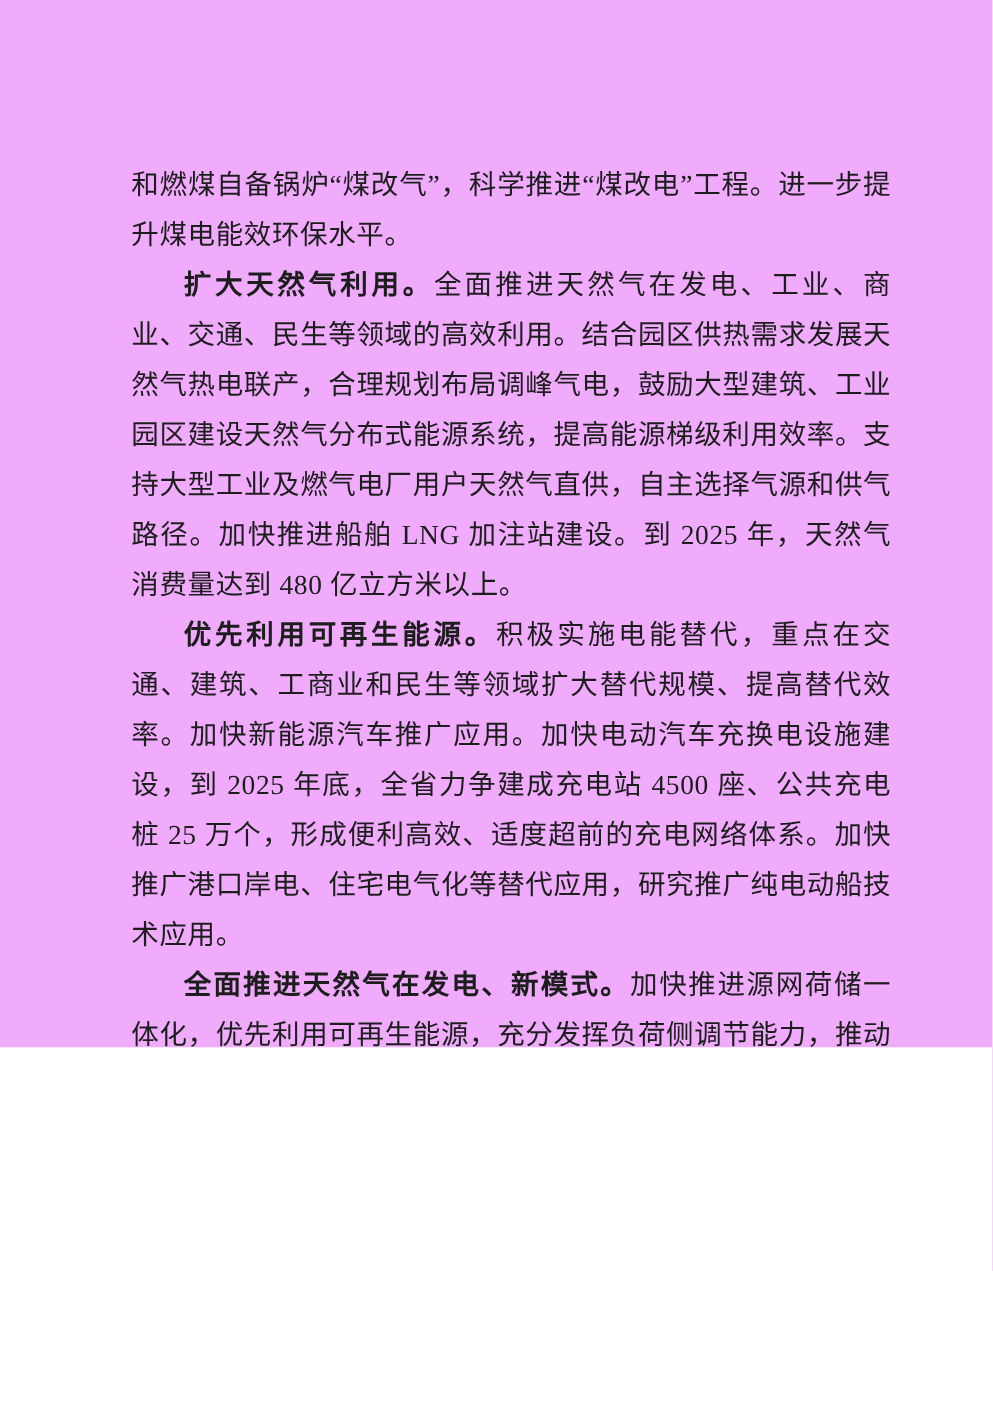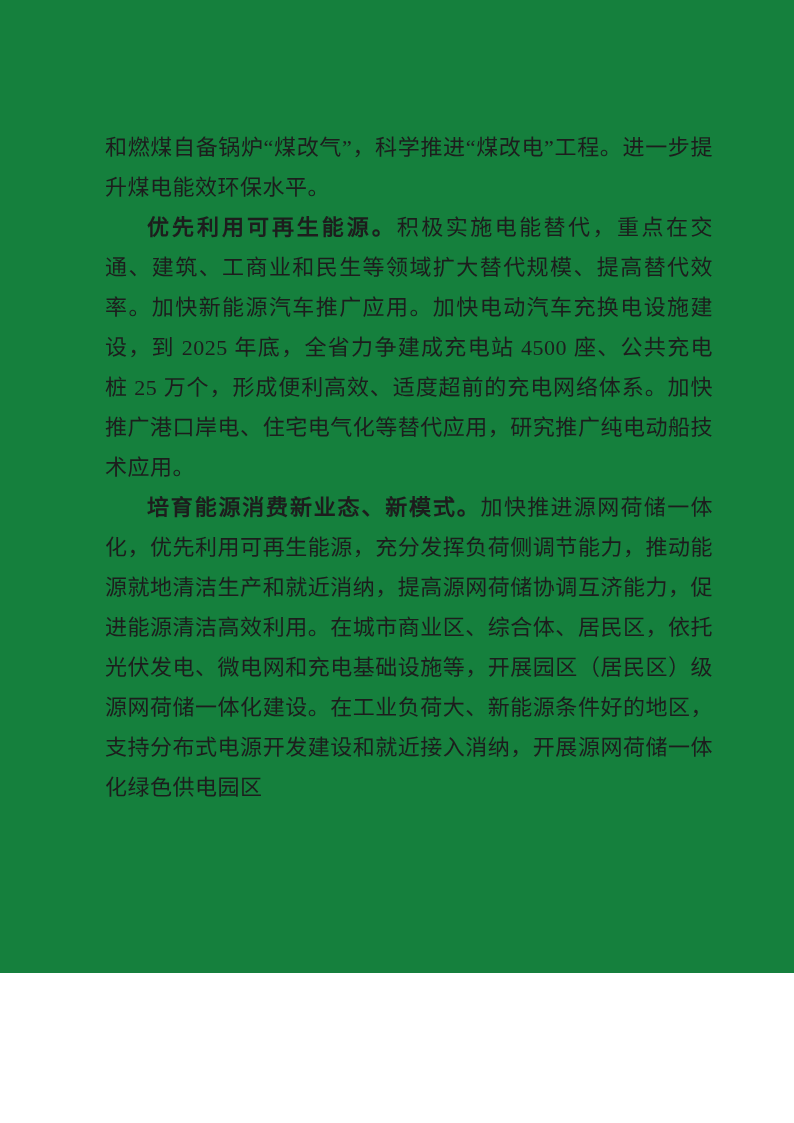--- a/index.html
+++ b/index.html
@@ -3,22 +3,22 @@
 <meta charset="utf-8">
 <style>
   html, body {
     margin: 0;
     padding: 0;
     background: #ffffff;
   }
   .page {
     position: relative;
     width: 794px;
-    height: 973px;
-    background: #15803d;
+    height: 838px;
+    background: #f0abfc;
     overflow: hidden;
     font-family: "Liberation Serif", "DejaVu Serif", serif;
     color: #1d1d1d;
   }
   .body-text {
     position: absolute;
     left: 105px;
     top: 128px;
     width: 608px;
     font-size: 22px;
@@ -57,27 +57,30 @@
 <body>
 
 <div class="page">
 
   <main class="body-text">
 
     <p class="para continuation">
       <span class="run">和燃煤自备锅炉“煤改气”，科学推进“煤改电”工程。进一步提升煤电能效环保水平。</span>
     </p>
 
+    <p class="para">
+      <span class="lead">扩大天然气利用。</span><span class="run">全面推进天然气在发电、工业、商业、交通、民生等领域的高效利用。结合园区供热需求发展天然气热电联产，合理规划布局调峰气电，鼓励大型建筑、工业园区建设天然气分布式能源系统，提高能源梯级利用效率。支持大型工业及燃气电厂用户天然气直供，自主选择气源和供气路径。加快推进船舶 LNG 加注站建设。到 2025 年，天然气消费量达到 480 亿立方米以上。</span>
+    </p>
 
     <p class="para">
       <span class="lead">优先利用可再生能源。</span><span class="run">积极实施电能替代，重点在交通、建筑、工商业和民生等领域扩大替代规模、提高替代效率。加快新能源汽车推广应用。加快电动汽车充换电设施建设，到 2025 年底，全省力争建成充电站 4500 座、公共充电桩 25 万个，形成便利高效、适度超前的充电网络体系。加快推广港口岸电、住宅电气化等替代应用，研究推广纯电动船技术应用。</span>
     </p>
 
     <p class="para">
-      <span class="lead">培育能源消费新业态、新模式。</span><span class="run">加快推进源网荷储一体化，优先利用可再生能源，充分发挥负荷侧调节能力，推动能源就地清洁生产和就近消纳，提高源网荷储协调互济能力，促进能源清洁高效利用。在城市商业区、综合体、居民区，依托光伏发电、微电网和充电基础设施等，开展园区（居民区）级源网荷储一体化建设。在工业负荷大、新能源条件好的地区，支持分布式电源开发建设和就近接入消纳，开展源网荷储一体化绿色供电园区</span>
+      <span class="lead">全面推进天然气在发电、新模式。</span><span class="run">加快推进源网荷储一体化，优先利用可再生能源，充分发挥负荷侧调节能力，推动能源就地清洁生产和就近消纳，提高源网荷储协调互济能力，促进能源清洁高效利用。在城市商业区、综合体、居民区，依托光伏发电、微电网和充电基础设施等，开展园区（居民区）级源网荷储一体化建设。在工业负荷大、新能源条件好的地区，支持分布式电源开发建设和就近接入消纳，开展源网荷储一体化绿色供电园区</span>
     </p>
 
   </main>
 
   <footer class="page-footer">
     <span>— 20 —</span>
   </footer>
 
 </div>
 

